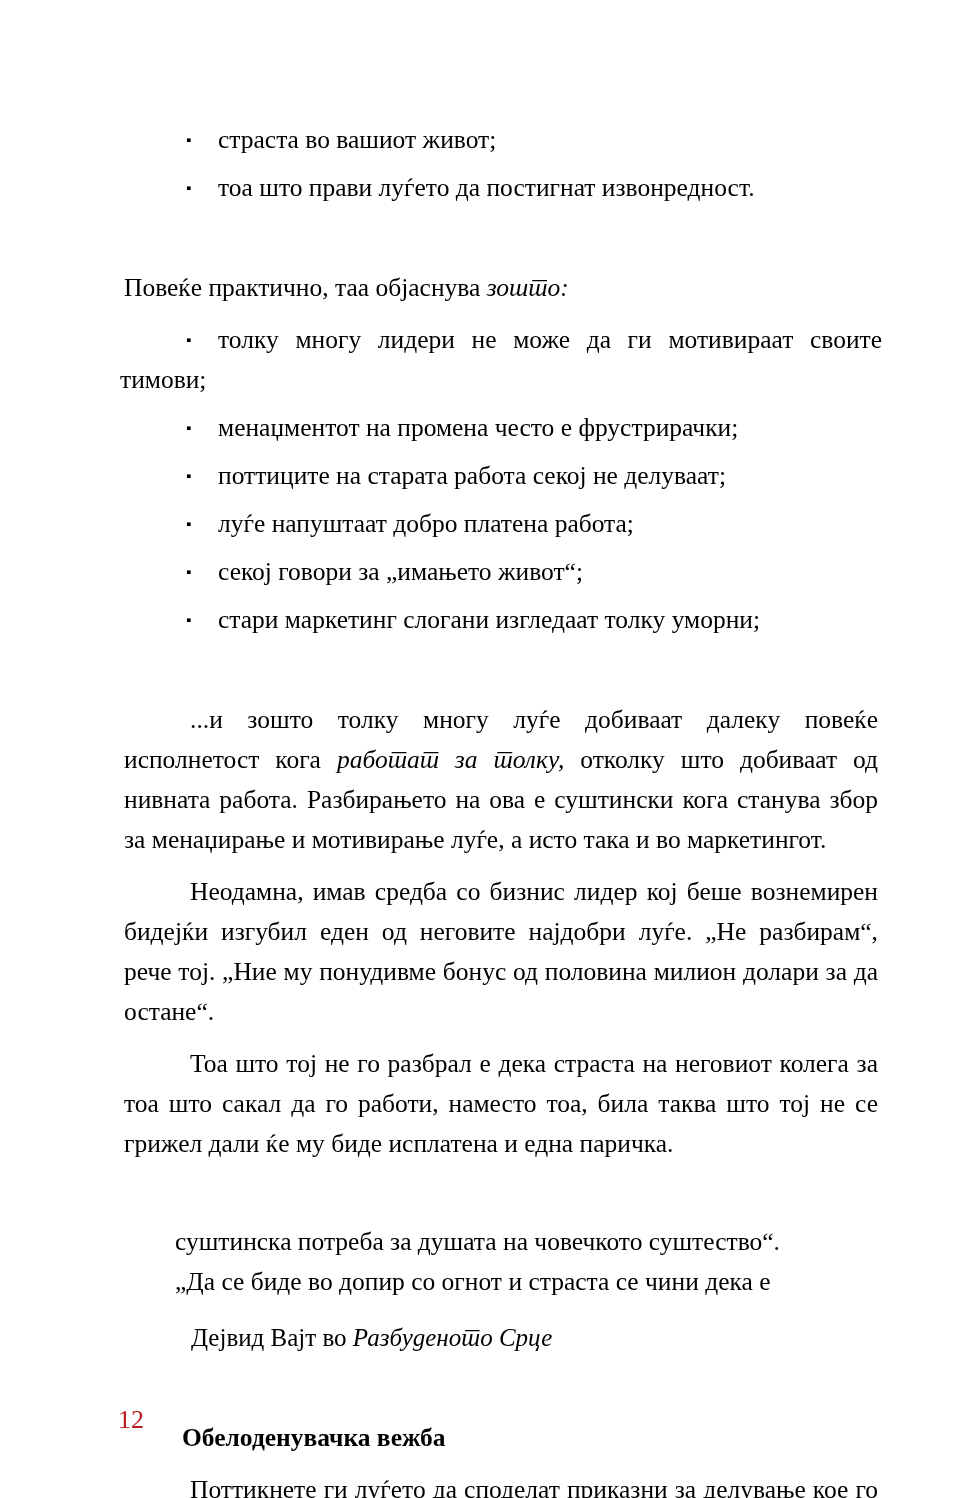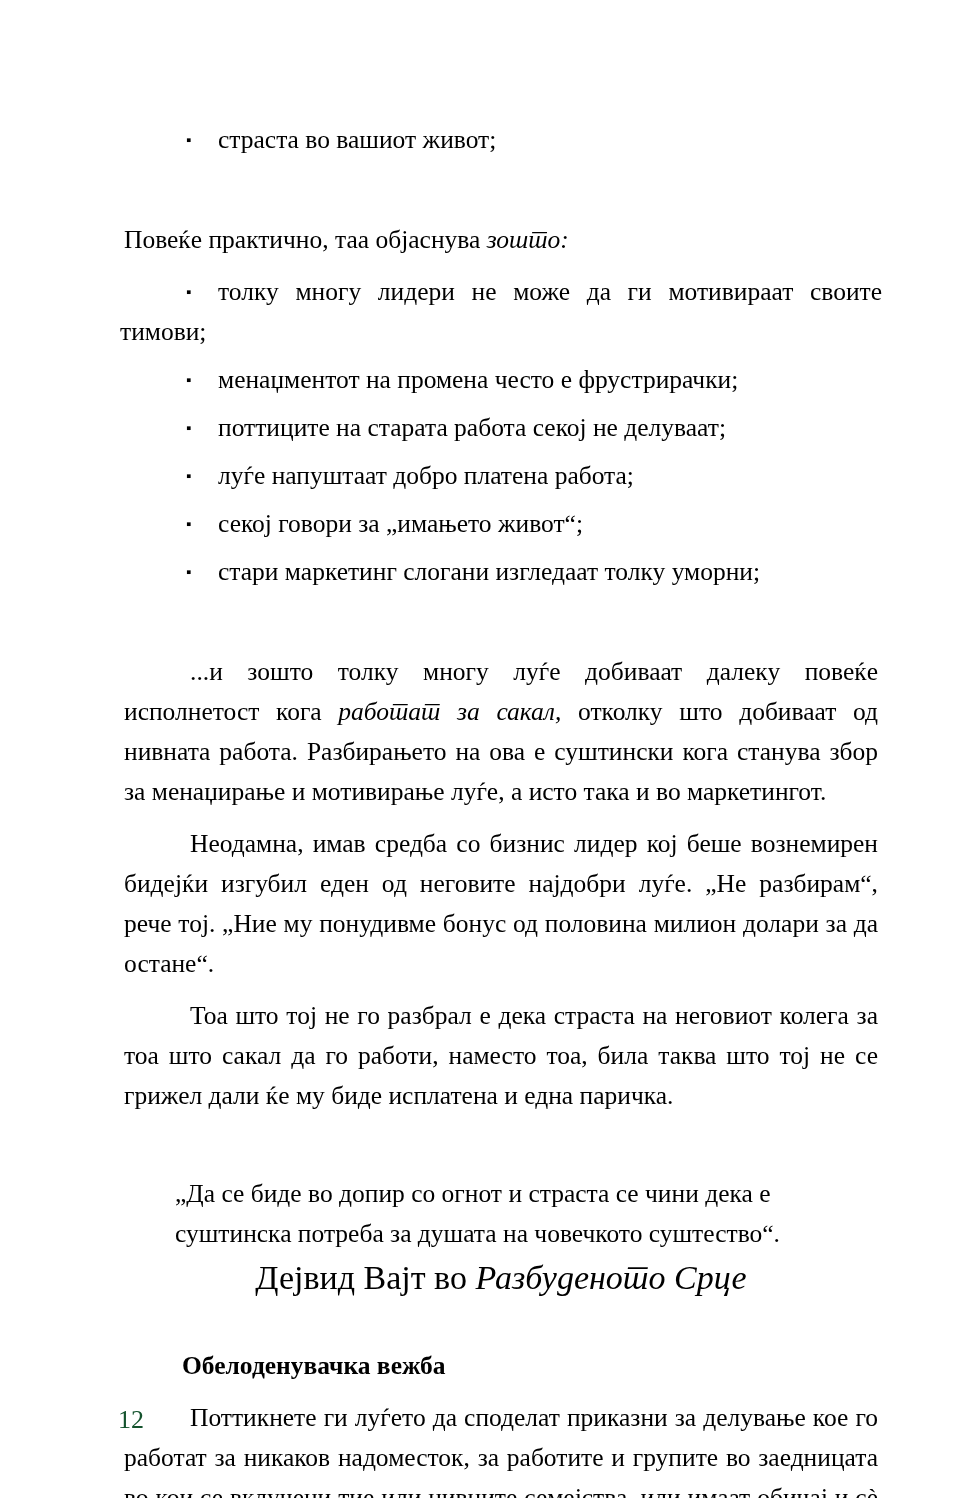--- a/index.html
+++ b/index.html
@@ -82,24 +82,24 @@
     width: 715px;
     box-sizing: border-box;
   }
   .quote-text {
     font-size: 25.5px;
     line-height: 40px;
     text-align: left;
     margin: 0;
   }
   .quote-attrib {
-    font-size: 34px;
+    font-size: 25px;
     line-height: 40px;
-    text-align: center;
-    margin: 4px;
+    text-align: left;
+    margin: 16px;
     padding-right: 0;
   }
   .quote-attrib .it {
     font-style: italic;
   }
   
   .section-heading {
     font-size: 25.5px;
     line-height: 40px;
     font-weight: bold;
@@ -107,33 +107,36 @@
     text-indent: 66px;
     text-align: left;
   }
   
   .page-number {
     position: absolute;
     left: 118px;
     top: 1404px;
     font-size: 26px;
     line-height: 32px;
-    color: #14532d;
+    color: #b91c1c;
   }
 </style>
 </head>
 <body>
 
 <div class="page">
 
   <div class="content">
 
     <ul class="bullet-list">
       <li class="bullet-item nowrap-just">
         <span class="marker">▪</span><span class="btext">страста во вашиот живот;</span>
+      </li>
+      <li class="bullet-item nowrap-just">
+        <span class="marker">▪</span><span class="btext">тоа што прави луѓето да постигнат извонредност.</span>
       </li>
     </ul>
 
     <div class="gap-md"></div>
 
     <p class="para"><span>Повеќе практично, таа објаснува </span><span class="it">зошто:</span></p>
 
     <ul class="bullet-list">
       <li class="bullet-item">
         <span class="marker">▪</span><span class="btext">толку многу лидери не може да ги мотивираат своите тимови;</span>
@@ -150,31 +153,31 @@
       <li class="bullet-item nowrap-just">
         <span class="marker">▪</span><span class="btext">секој говори за „имањето живот“;</span>
       </li>
       <li class="bullet-item nowrap-just">
         <span class="marker">▪</span><span class="btext">стари маркетинг слогани изгледаат толку уморни;</span>
       </li>
     </ul>
 
     <div class="gap-md"></div>
 
-    <p class="para indent"><span>...и зошто толку многу луѓе добиваат далеку повеќе исполнетост кога </span><span class="it">работат за сакал,</span><span> отколку што добиваат од нивната работа. Разбирањето на ова е суштински кога станува збор за менаџирање и мотивирање луѓе, а исто така и во маркетингот.</span></p>
+    <p class="para indent"><span>...и зошто толку многу луѓе добиваат далеку повеќе исполнетост кога </span><span class="it">работат за толку,</span><span> отколку што добиваат од нивната работа. Разбирањето на ова е суштински кога станува збор за менаџирање и мотивирање луѓе, а исто така и во маркетингот.</span></p>
 
     <p class="para indent">Неодамна, имав средба со бизнис лидер кој беше вознемирен бидејќи изгубил еден од неговите најдобри луѓе. „Не разбирам“, рече тој. „Ние му понудивме бонус од половина милион долари за да остане“.</p>
 
     <p class="para indent">Тоа што тој не го разбрал е дека страста на неговиот колега за тоа што сакал да го работи, наместо тоа, била таква што тој не се грижел дали ќе му биде исплатена и една паричка.</p>
 
     <div class="gap-lg"></div>
 
     <div class="quote-block">
+      <p class="quote-text">суштинска потреба за душата на човечкото суштество“.</p>
       <p class="quote-text">„Да се биде во допир со огнот и страста се чини дека е</p>
-      <p class="quote-text">суштинска потреба за душата на човечкото суштество“.</p>
       <p class="quote-attrib"><span>Дејвид Вајт во </span><span class="it">Разбуденото Срце</span></p>
     </div>
 
     <div class="gap-md"></div>
 
     <p class="section-heading">Обелоденувачка вежба</p>
     <p class="para indent">Поттикнете ги луѓето да споделат приказни за делување кое го работат за никаков надоместок, за работите и групите во заедницата во кои се вклучени тие или нивните семејства, или имаат обичај и сè уште би ги поддржувале ако имаат време. Нивните описи може да ве изненадат, да ви го затоплат срцето, да направат да се смеете, па дури и да ве расплачат. Вие би</p>
 
   </div>
 

